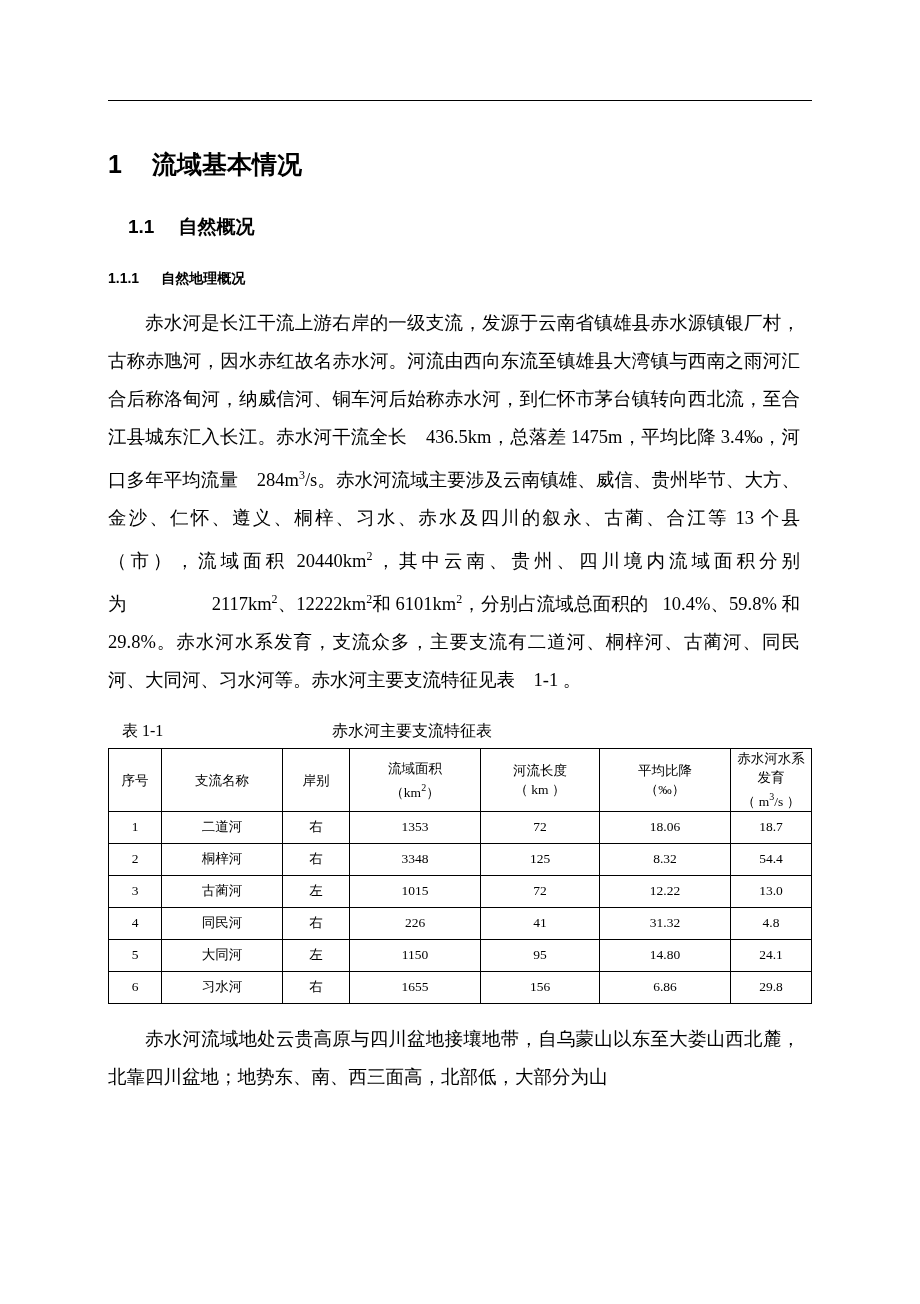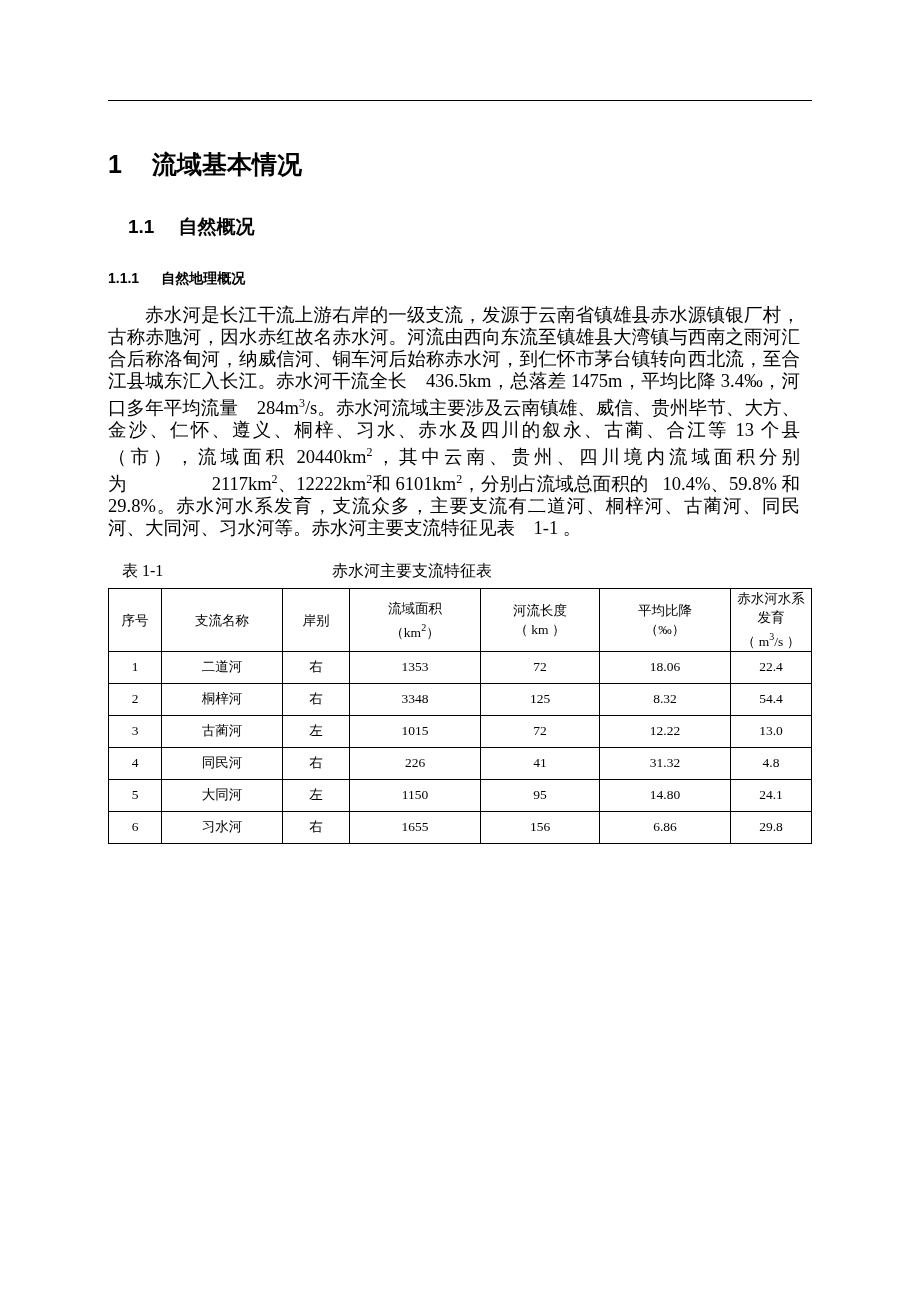--- a/index.html
+++ b/index.html
@@ -51,21 +51,21 @@
   h3.heading3 {
     font-family: "Liberation Sans", "DejaVu Sans", sans-serif;
     font-size: 14px;
     font-weight: bold;
     margin: 30px 0 0 0;
   }
   h3.heading3 .num { margin-right: 22px; }
 
   p.body-par {
     font-size: 18.5px;
-    line-height: 22px;
+    line-height: 38px;
     margin: 16px 12px 0 0;
     text-align: justify;
     text-justify: inter-ideograph;
     text-indent: 37px;
   }
   p.body-par sup {
     font-size: 12px;
     vertical-align: super;
   }
 
@@ -169,21 +169,21 @@
         </tr>
       </thead>
       <tbody>
         <tr>
           <td>1</td>
           <td>二道河</td>
           <td>右</td>
           <td>1353</td>
           <td>72</td>
           <td>18.06</td>
-          <td>22.4</td>
+          <td>18.7</td>
         </tr>
         <tr>
           <td>2</td>
           <td>桐梓河</td>
           <td>右</td>
           <td>3348</td>
           <td>125</td>
           <td>8.32</td>
           <td>54.4</td>
         </tr>
@@ -219,15 +219,16 @@
           <td>习水河</td>
           <td>右</td>
           <td>1655</td>
           <td>156</td>
           <td>6.86</td>
           <td>29.8</td>
         </tr>
       </tbody>
     </table>
 
+    <p class="body-par after-table">赤水河流域地处云贵高原与四川盆地接壤地带，自乌蒙山以东至大娄山西北麓，北靠四川盆地；地势东、南、西三面高，北部低，大部分为山</p>
 
   </div>
 </div>
 
 </body></html>

